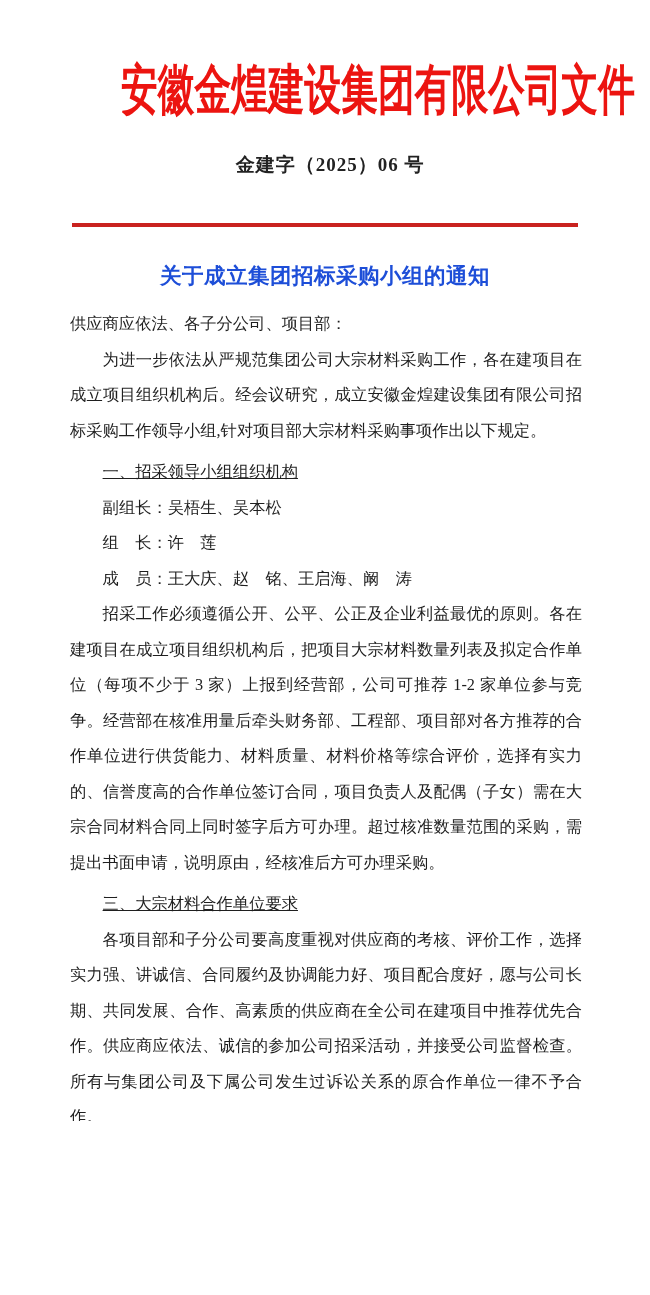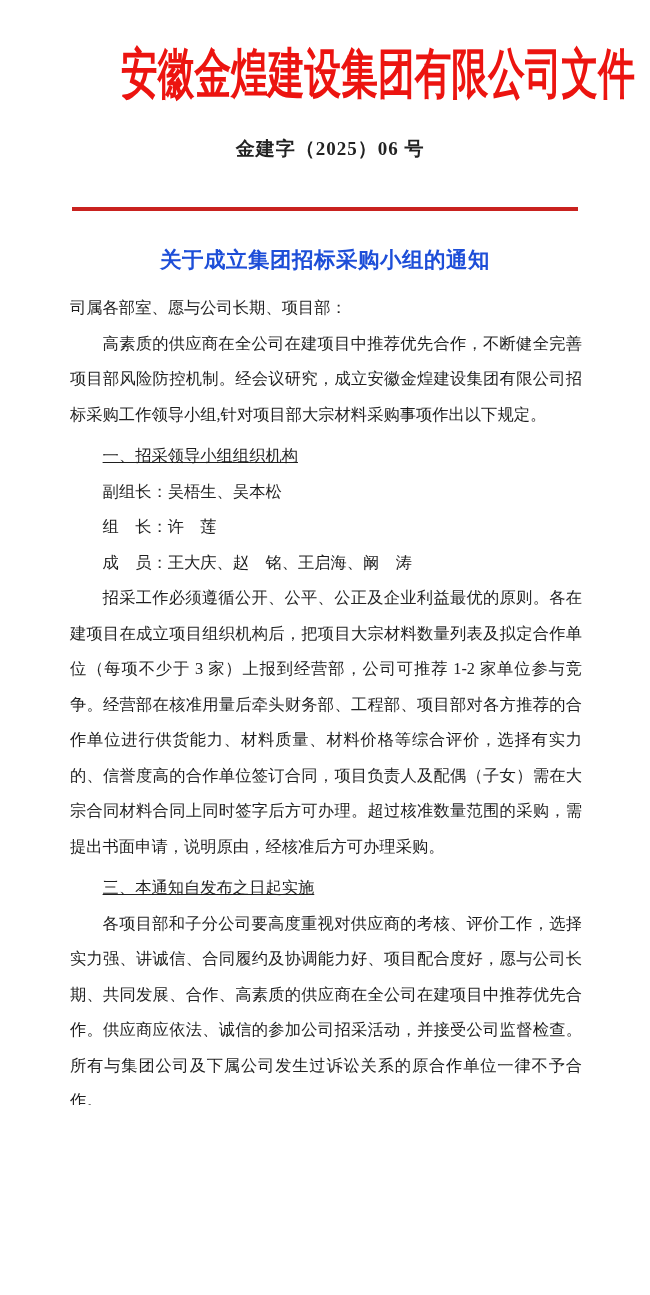--- a/index.html
+++ b/index.html
@@ -3,20 +3,21 @@
 <meta charset="utf-8">
 <style>
   html,body{margin:0;padding:0;background:#ffffff;}
   .page{
     position:relative;
     width:650px;height:1105px;
     background:#ffffff;
     overflow:hidden;
     font-family:"Liberation Serif","DejaVu Serif",serif;
     color:#1f1f1f;
+    margin-top:16px;
   }
   
   .org-title{
     position:absolute;top:38px;left:0;width:650px;
     text-align:center;white-space:nowrap;
   }
   .org-title span{
     display:inline-block;
     font-size:54px;font-weight:bold;color:var(--header_red,#ec1410);
     transform:scaleX(0.68);transform-origin:center;
@@ -83,31 +84,31 @@
 
   <div class="org-title">
     <span>安徽金煌建设集团有限公司文件</span>
   </div>
   <div class="doc-number">金建字（2025）06 号</div>
   <div class="red-rule"></div>
 
   <div class="doc-title">关于成立集团招标采购小组的通知</div>
 
   <div class="body-text">
-    <p>司属各部室、愿与公司长期、项目部：</p>
-    <p class="indent">高素质的供应商在全公司在建项目中推荐优先合作，不断健全完善项目部风险防控机制。经会议研究，成立安徽金煌建设集团有限公司招标采购工作领导小组,针对项目部大宗材料采购事项作出以下规定。</p>
+    <p>供应商应依法、各子分公司、项目部：</p>
+    <p class="indent">为进一步依法从严规范集团公司大宗材料采购工作，各在建项目在成立项目组织机构后。经会议研究，成立安徽金煌建设集团有限公司招标采购工作领导小组,针对项目部大宗材料采购事项作出以下规定。</p>
 
     <p class="sec-heading">一、招采领导小组组织机构</p>
     <p class="member-row"><span>副组长：</span><span>吴梧生、吴本松</span></p>
     <p class="member-row"><span>组　长：</span><span>许　莲</span></p>
     <p class="member-row"><span>成　员：</span><span>王大庆、赵　铭、王启海、阚　涛</span></p>
 
     <p class="indent">招采工作必须遵循公开、公平、公正及企业利益最优的原则。各在建项目在成立项目组织机构后，把项目大宗材料数量列表及拟定合作单位（每项不少于 3 家）上报到经营部，公司可推荐 1-2 家单位参与竞争。经营部在核准用量后牵头财务部、工程部、项目部对各方推荐的合作单位进行供货能力、材料质量、材料价格等综合评价，选择有实力的、信誉度高的合作单位签订合同，项目负责人及配偶（子女）需在大宗合同材料合同上同时签字后方可办理。超过核准数量范围的采购，需提出书面申请，说明原由，经核准后方可办理采购。</p>
 
-    <p class="sec-heading">三、本通知自发布之日起实施</p>
+    <p class="sec-heading">三、大宗材料合作单位要求</p>
     <p class="indent">各项目部和子分公司要高度重视对供应商的考核、评价工作，选择实力强、讲诚信、合同履约及协调能力好、项目配合度好，愿与公司长期、共同发展、合作、高素质的供应商在全公司在建项目中推荐优先合作。供应商应依法、诚信的参加公司招采活动，并接受公司监督检查。所有与集团公司及下属公司发生过诉讼关系的原合作单位一律不予合作。</p>
 
   </div>
 
   <div class="sig-company">安徽金煌建设集团有限公司</div>
   <div class="sig-date">二〇二五年四月一日</div>
 
   <svg class="seal" viewBox="0 0 150 150" aria-hidden="true">
     <defs>
       <path id="seal-name-path" d="M 35.12 93.59 A 44 44 0 1 1 114.88 93.59" fill="none"></path>

